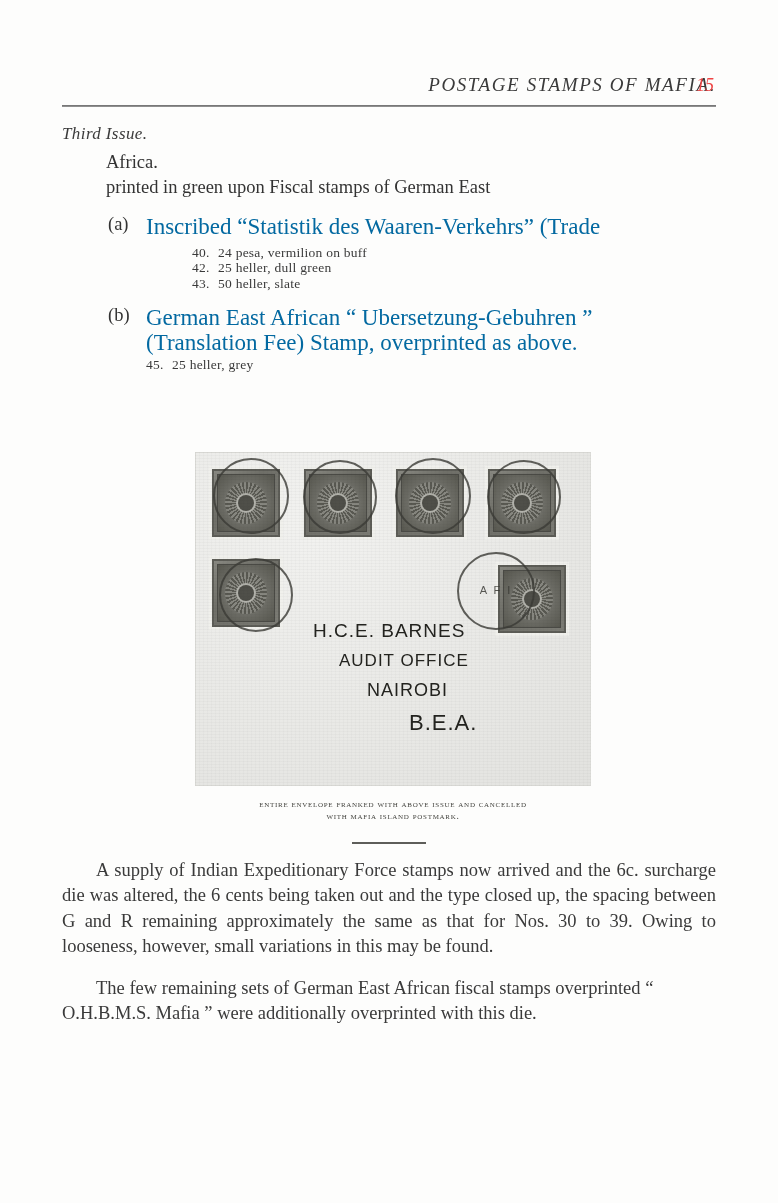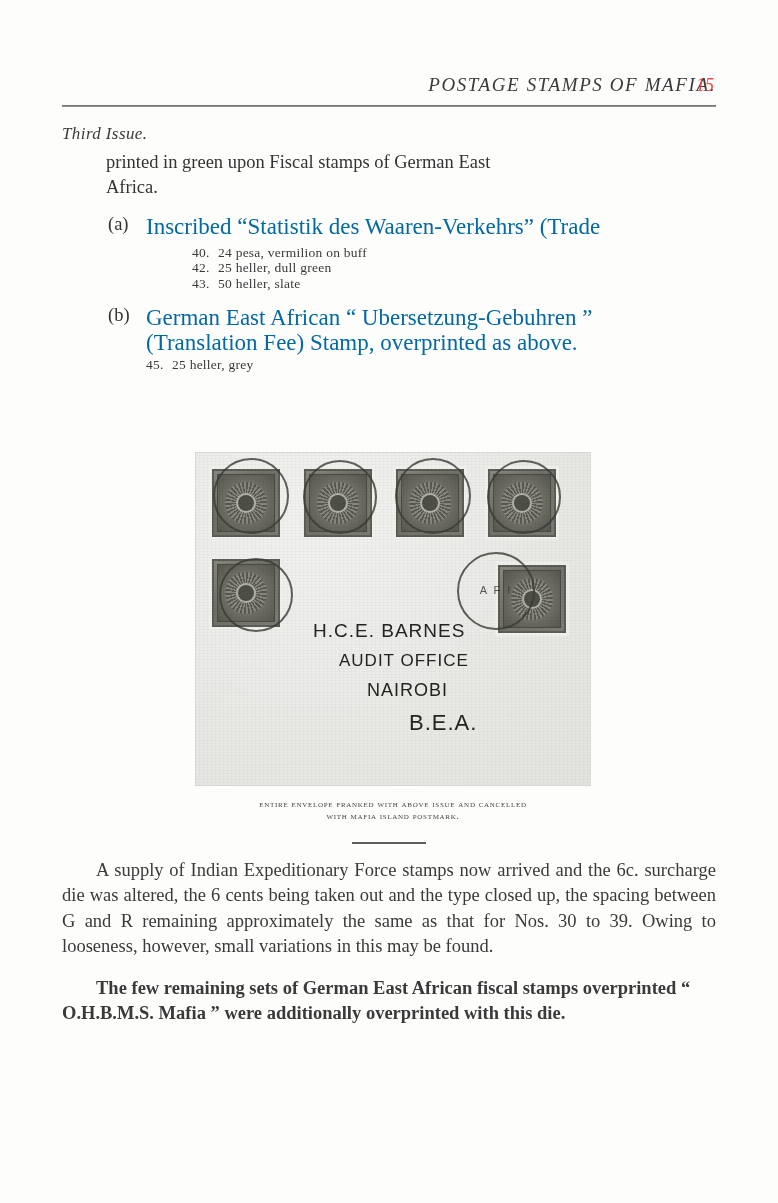--- a/index.html
+++ b/index.html
@@ -267,41 +267,41 @@
     width: 654px;
   }
   .body-p {
     margin: 0;
     font-size: 18.5px;
     line-height: 25.4px;
     color: #3a3a3a;
     text-align: justify;
     text-indent: 34px;
   }
-  .body-p + .body-p { margin-top: 16px; font-weight: bold; }
+  .body-p + .body-p { margin-top: 16px; }
   .body-p:last-child { text-align: left; }
 </style>
 </head>
 <body>
 
 <div class="page">
 
   <div class="running-head">
     <div class="head-title">POSTAGE  STAMPS  OF  MAFIA.</div>
     <div class="head-folio">15</div>
   </div>
   <div class="head-rule"></div>
 
   <div class="col">
 
     <div class="section-head">Third Issue.</div>
 
     <p class="lead">
+      <span class="hang">Africa.</span>
       <span class="hang">printed in green upon Fiscal stamps of German East</span>
-      <span class="hang">Africa.</span>
     </p>
 
     <div class="sub-block">
       <span class="sub-label">(a)</span>
       <span class="sub-text">Inscribed “Statistik des Waaren-Verkehrs” (Trade</span>
       <ul class="stamp-list">
         <li><span class="num">40.</span><span>24 pesa, vermilion on buff</span></li>
         <li><span class="num">42.</span><span>25 heller, dull green</span></li>
         <li><span class="num">43.</span><span>50 heller, slate</span></li>
       </ul>

